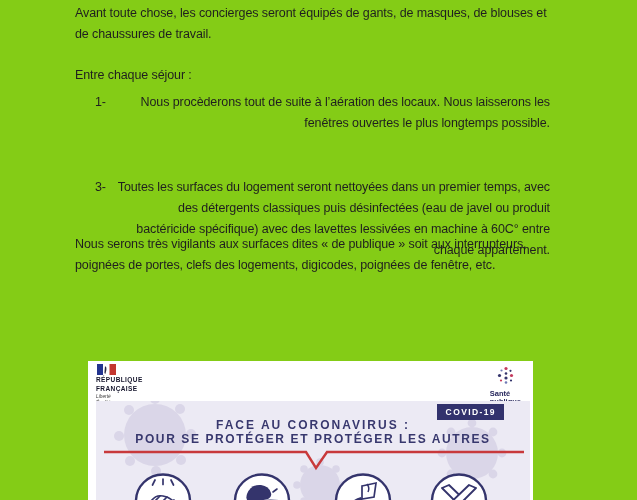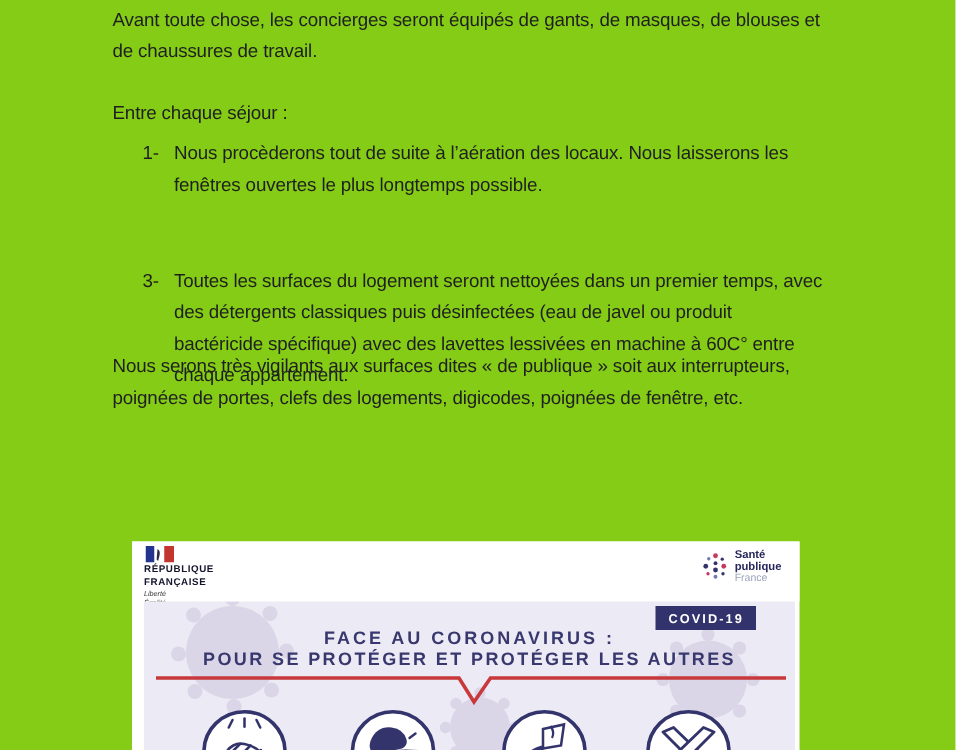--- a/index.html
+++ b/index.html
@@ -4,33 +4,33 @@
 <style>
   * { margin:0; padding:0; box-sizing:border-box; }
   html,body { width:637px; height:500px; background:#ffffff; overflow:hidden; }
   body { font-family:"Liberation Sans", sans-serif; color:#212121; }
   .page { position:relative; width:637px; height:500px; background:#84cc16; overflow:hidden; }
 
   
   .doc-block { position:absolute; left:75px; width:484px; font-size:12.5px; line-height:21px; letter-spacing:-0.1px; color:#1f1f1f; }
   .list-item { position:absolute; left:95px; width:460px; font-size:12.5px; line-height:21px; letter-spacing:-0.1px; color:#1f1f1f; }
   .list-item .num { display:inline-block; width:21px; vertical-align:top; }
-  .list-item .txt { display:inline-block; width:434px; vertical-align:top; }
+  .list-item .txt { display:inline-block; width:434px; vertical-align:top;text-align:right; }
   .reminder { font-weight:bold; text-decoration:underline; text-underline-offset:2px; }
 
   
   .infographic { position:absolute; left:88px; top:361px; width:445px; height:139px; background:#fff; }
   .info-header { position:absolute; left:0; top:0; width:445px; height:40px; background:#fff; }
 
   .rf-logo { position:absolute; left:8px; top:3px; width:70px; }
   .rf-flag { display:block; margin-left:1px; }
   .rf-name { font-size:6.5px; font-weight:bold; color:#14142b; letter-spacing:0.4px; line-height:7.5px; margin-top:1px; }
   .rf-motto { font-size:4.8px; font-style:italic; color:#3a3a3a; line-height:5.6px; margin-top:2px; }
 
-  .spf-logo { position:absolute; right:12px; top:5px; display:flex; align-items:center; gap:4px; }
+  .spf-logo { position:absolute; right:12px; top:5px; display:flex; align-items:center; gap:4px;flex-direction:column; }
   .spf-text { line-height:8px; }
   .spf-line-bold { font-size:7.5px; font-weight:bold; color:#26265c; }
   .spf-line-light { font-size:7px; color:#9aa3bd; }
 
   .panel { position:absolute; left:8px; top:40px; width:434px; height:140px; background:#eceaf4; overflow:hidden; }
   .virus-bg { position:absolute; left:0; top:0; }
 
   .covid-badge { position:absolute; right:26px; top:3px; background:#32326d; color:#ffffff;
     font-size:8.5px; font-weight:bold; letter-spacing:1.4px; padding:3px 8px 3px 9px; }
 

